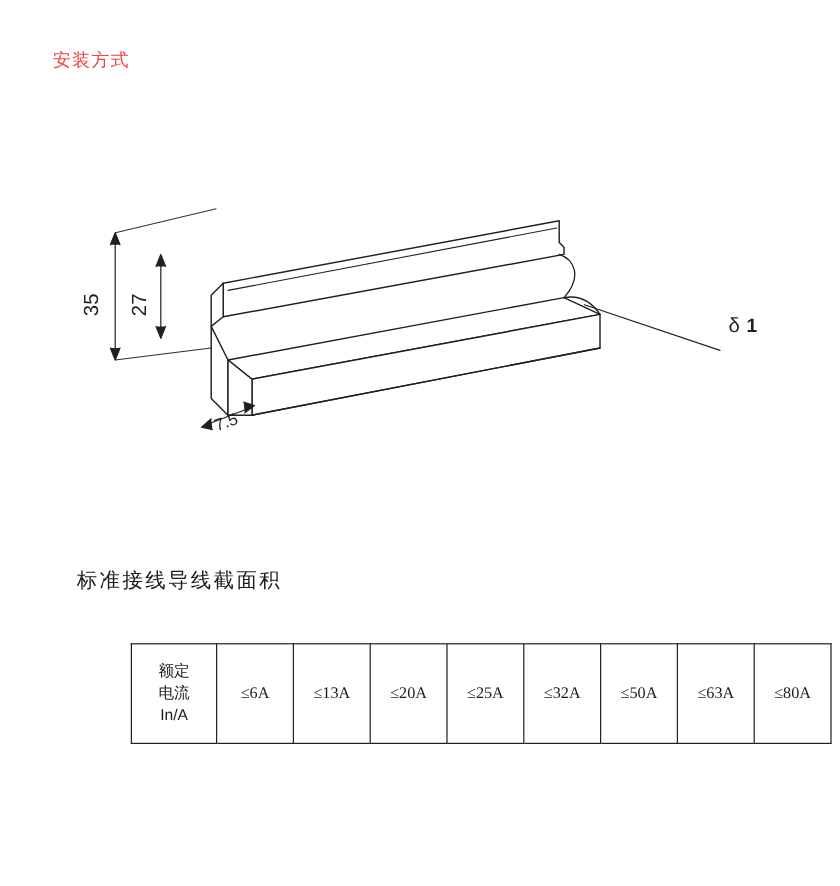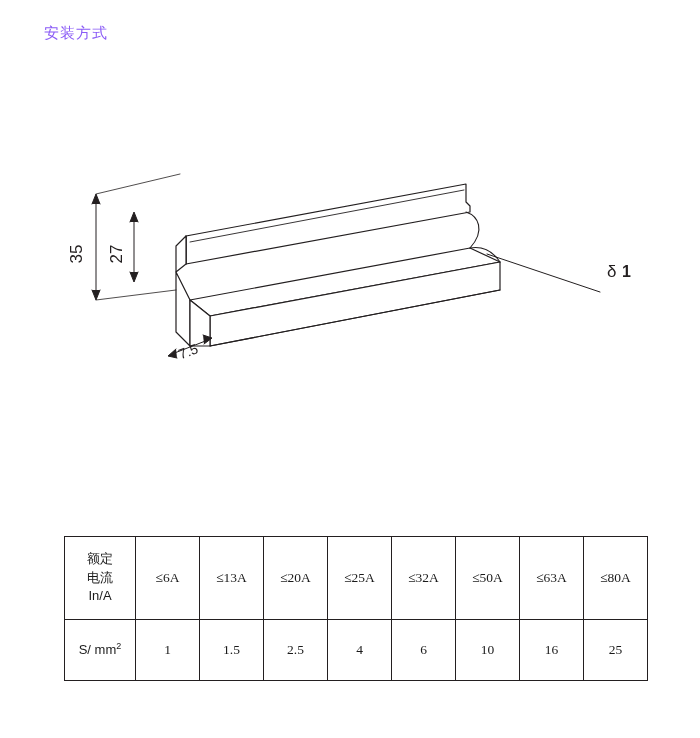--- a/index.html
+++ b/index.html
@@ -18,24 +18,24 @@
   .page {
     position: relative;
     width: 700px;
     height: 738px;
   }
 
   
   .heading-install {
     position: absolute;
     left: 44px;
-    top: 24px;
+    top: 41px;
     font-size: 15px;
     letter-spacing: 1px;
-    color: #8b5cf6;
+    color: #ef4444;
     white-space: nowrap;
   }
 
   
   .drawing {
     position: absolute;
     left: 0px;
     top: 150px;
     width: 700px;
     height: 270px;
@@ -60,20 +60,21 @@
     position: absolute;
     left: 64px;
     top: 536px;
     width: 574px;
   }
   table.wire-table {
     border-collapse: collapse;
     table-layout: fixed;
     width: 574px;
     font-size: 13px;
+    margin-left: 45px;
   }
   table.wire-table td {
     border: 1px solid #231f20;
     text-align: center;
     vertical-align: middle;
     padding: 0;
     color: #1a1a1a;
   }
   table.wire-table tr.row-head td {
     height: 82px;
@@ -156,49 +157,37 @@
       </g>
 
       <text x="82" y="104" transform="rotate(-90 82 104)" font-family="Liberation Sans, sans-serif" font-size="17" fill="#231f20" text-anchor="middle">35</text>
       <text x="122" y="104" transform="rotate(-90 122 104)" font-family="Liberation Sans, sans-serif" font-size="17" fill="#231f20" text-anchor="middle">27</text>
       <text x="190" y="206" transform="rotate(-20 190 206)" font-family="Liberation Sans, sans-serif" font-size="14" fill="#231f20" text-anchor="middle">7.5</text>
       <text x="607" y="127" font-family="Liberation Sans, sans-serif" font-size="17" fill="#231f20">δ</text>
       <text x="622" y="127" font-family="Liberation Sans, sans-serif" font-size="16" font-weight="bold" fill="#231f20">1</text>
     </svg>
   </div>
 
+  <div class="heading-wire">标准接线导线截面积</div>
 
   <div class="table-wrap">
     <table class="wire-table">
       <tbody>
         <tr class="row-head">
           <td class="col-label">
             <span class="lbl-line">额定</span>
             <span class="lbl-line">电流</span>
             <span class="lbl-line">In/A</span>
           </td>
           <td class="data">≤6A</td>
           <td class="data">≤13A</td>
           <td class="data">≤20A</td>
           <td class="data">≤25A</td>
           <td class="data">≤32A</td>
           <td class="data">≤50A</td>
           <td class="data">≤63A</td>
           <td class="data">≤80A</td>
         </tr>
-        <tr class="row-value">
-          <td class="col-label unit-cell">
-            <span>S/ mm</span><span class="sup">2</span>
-          </td>
-          <td class="data">1</td>
-          <td class="data">1.5</td>
-          <td class="data">2.5</td>
-          <td class="data">4</td>
-          <td class="data">6</td>
-          <td class="data">10</td>
-          <td class="data">16</td>
-          <td class="data">25</td>
-        </tr>
       </tbody>
     </table>
   </div>
 
 </div>
 
 </body></html>

